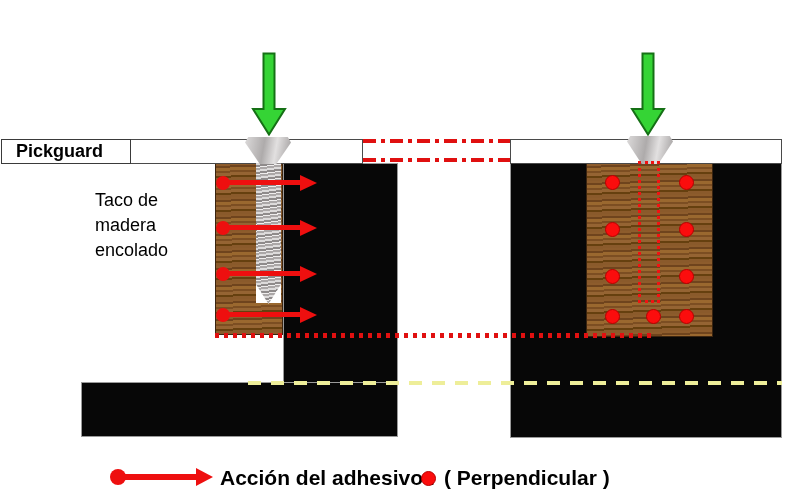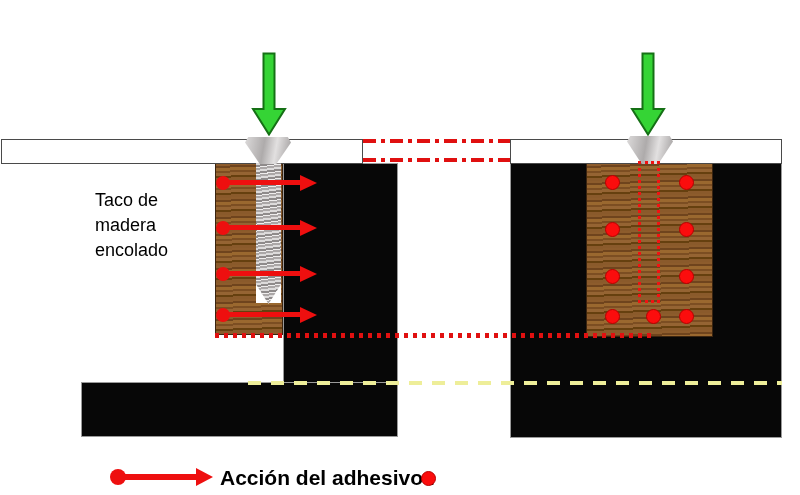--- a/index.html
+++ b/index.html
@@ -91,20 +91,23 @@
   <div class="abs body-black body-left-base"></div>
   <div class="abs body-seam-patch"></div>
 
   <div class="abs body-black body-right"></div>
 
   <div class="abs wood wood-left"></div>
   <div class="abs wood wood-right"></div>
 
   <div class="abs pickguard pg-left"></div>
   <div class="abs pickguard pg-right"></div>
+  <div class="abs pg-label-box">
+    <span>Pickguard</span>
+  </div>
 
   <div class="abs dashdot dd-top"></div>
   <div class="abs dashdot dd-bot"></div>
   <div class="abs red-dotted"></div>
   <div class="abs yellow-dashed"></div>
 
   <div class="abs screw-hole hole-left"></div>
   <div class="abs screw-shank shank-left"></div>
   <div class="abs screw-head head-left"></div>
 
@@ -151,14 +154,15 @@
 
   <div class="abs wood-label">Taco de
 madera
 encolado</div>
 
   <span class="abs legend-dot1"></span>
   <span class="abs legend-shaft"></span>
   <span class="abs legend-head"></span>
   <span class="legend-text lt-1">Acción del adhesivo .</span>
   <span class="abs legend-dot2"></span>
+  <span class="legend-text lt-2">( Perpendicular )</span>
 
 </div>
 
 </body></html>

